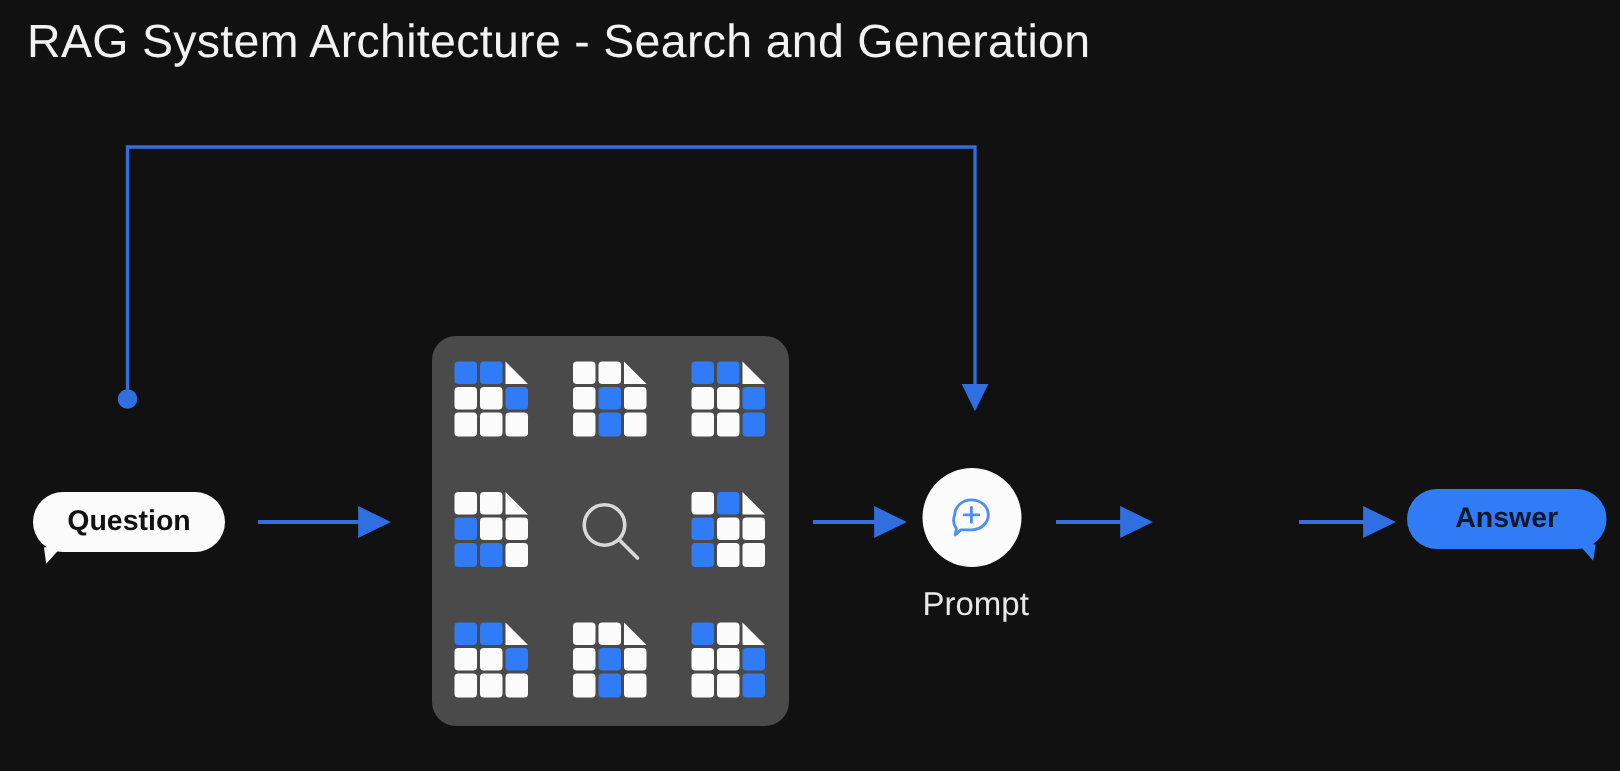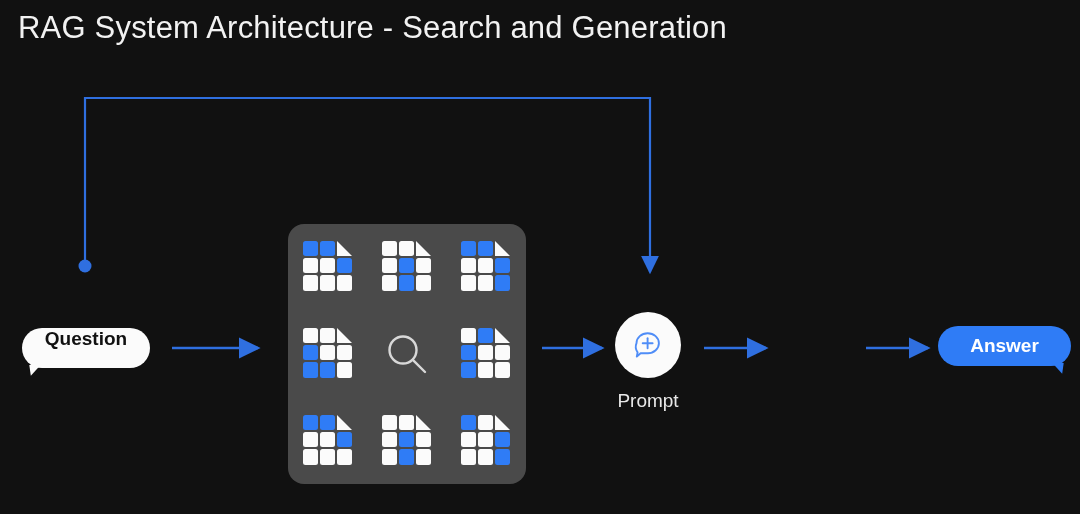--- a/index.html
+++ b/index.html
@@ -40,20 +40,21 @@
   
   #question-bubble {
     position: absolute;
     left: 22px;
     top: 328px;
     width: 128px;
     height: 40px;
     background: #fbfbfb;
     border-radius: 20px;
     display: flex;
+    align-items: center;
     justify-content: center;
   }
   #question-bubble .tail {
     position: absolute;
     left: 8px;
     bottom: -7px;
     width: 0;
     height: 0;
     border-left: 13px solid #fbfbfb;
     border-bottom: 11px solid transparent;
@@ -88,21 +89,21 @@
     height: 0;
     border-right: 13px solid #2f7cf6;
     border-bottom: 11px solid transparent;
     transform: rotate(8deg);
   }
   #answer-bubble .label {
     position: relative;
     z-index: 2;
     font-size: 19px;
     font-weight: bold;
-    color: #ffffff;
+    color: #0f172a;
   }
 
   
   #retrieve-label {
     position: absolute;
     left: 288px;
     top: 178px;
     width: 238px;
     text-align: center;
     font-size: 20px;
@@ -147,21 +148,21 @@
     border-radius: 50%;
     background: #fbfbfb;
     display: flex;
     align-items: center;
     justify-content: center;
   }
   .node .node-label {
     margin-top: 12px;
     width: 66px;
     text-align: center;
-    font-size: 19px;
+    font-size: 22px;
     color: #e8e8e8;
     white-space: nowrap;
     transform: translateX(-14px);
     padding-left: 14px;
   }
   #node-prompt { left: 615px; top: 312px; }
   #node-llm    { left: 779px; top: 312px; }
 </style>
 </head>
 <body>

